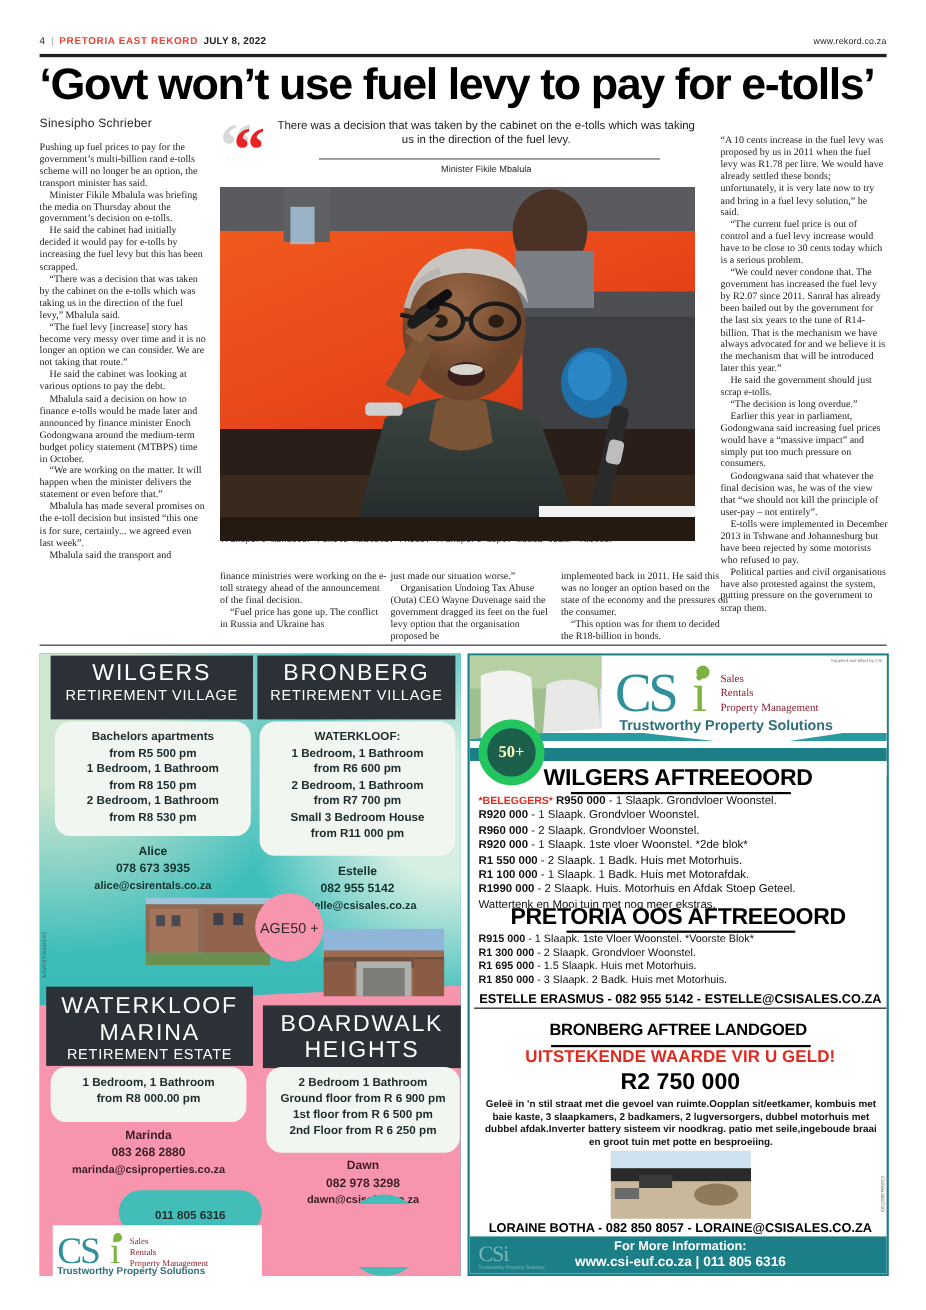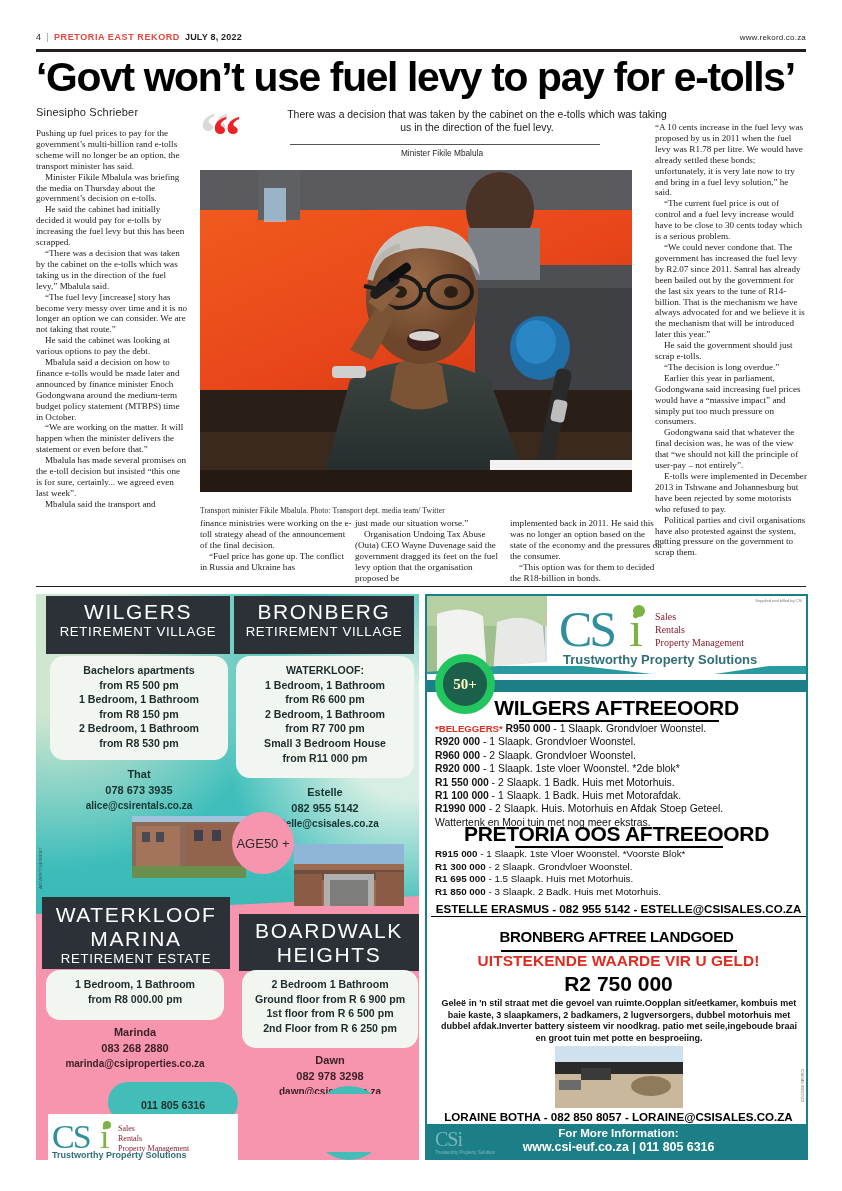--- a/index.html
+++ b/index.html
@@ -50,30 +50,30 @@
   #bcol3{left:510px;}
 
   
   .pq-wrap{position:absolute;left:200px;top:108px;width:432px;height:58px;}
   .pq-mark{position:absolute;left:0;top:4px;width:40px;height:48px;}
   .pq-mark .g{position:absolute;left:0;top:0;font-size:58px;line-height:42px;
     font-family:"Liberation Serif",serif;font-weight:700;color:#d9d9d9;}
   .pq-mark .r{position:absolute;left:12px;top:3px;font-size:58px;line-height:42px;
     font-family:"Liberation Serif",serif;font-weight:700;color:#ec2227;}
   .pq-text{position:absolute;left:52px;top:0;width:380px;text-align:center;
-    font-family:"Liberation Sans",sans-serif;font-size:10.4px;line-height:13px;color:#1a1a1a;margin-left:35px;}
+    font-family:"Liberation Sans",sans-serif;font-size:10.4px;line-height:13px;color:#1a1a1a;}
   .pq-rule{position:absolute;left:90px;top:36px;width:310px;height:1px;background:#555;}
   .pq-attr{position:absolute;left:52px;top:40px;width:380px;text-align:center;
     font-family:"Liberation Sans",sans-serif;font-size:8.3px;color:#231f20;}
 
   
   .photo{position:absolute;left:200px;top:170px;width:432px;height:322px;overflow:hidden;}
   .photo svg{display:block;}
-  .photo-cap{position:absolute;left:200px;top:506px;width:432px;
-    font-family:Liberation Serif, serif;font-size:7.6px;color:#231f20;letter-spacing:.1px;}
+  .photo-cap{position:absolute;left:200px;top:488px;width:432px;
+    font-family:Liberation Mono, monospace;font-size:7.6px;color:#231f20;letter-spacing:.1px;}
 
   .art-rule{position:absolute;left:36px;top:586px;width:770px;height:1.4px;background:#231f20;}
 
   
   .ads{position:absolute;left:36px;top:594px;width:772px;height:566px;display:flex;gap:6px;}
 
   
   .ad-left{position:relative;width:383px;height:566px;background:#3fc0bd;overflow:hidden;}
   .al-bg{position:absolute;inset:0;background:
      radial-gradient(circle at 6% 8%, #cfe6d0 0 12%, rgba(207,230,208,0) 36%),
@@ -333,21 +333,21 @@
       </div>
       <div class="wbox" id="box-wilgers">
           <div>Bachelors apartments</div>
           <div>from R5 500 pm</div>
           <div>1 Bedroom, 1 Bathroom</div>
           <div>from R8 150 pm</div>
           <div>2 Bedroom, 1 Bathroom</div>
           <div>from R8 530 pm</div>
         </div>
       <div class="contact" id="ct-alice">
-        <div>That</div>
+        <div>Alice</div>
         <div>078 673 3935</div>
         <div class="em">alice@csirentals.co.za</div>
       </div>
 
       <div class="vhdr" id="hdr-bronberg">
         <div class="t1">BRONBERG</div>
         <div class="t2">RETIREMENT VILLAGE</div>
       </div>
       <div class="wbox" id="box-bronberg">
           <div>WATERKLOOF:</div>

